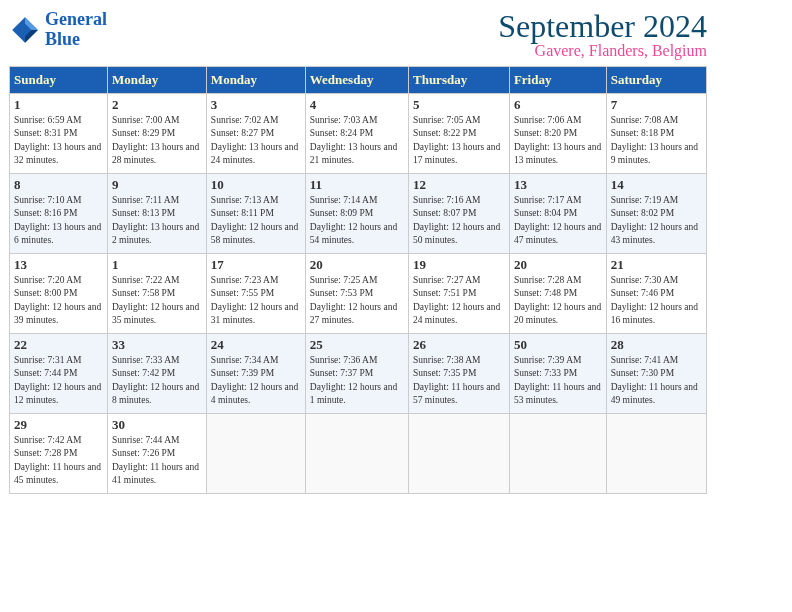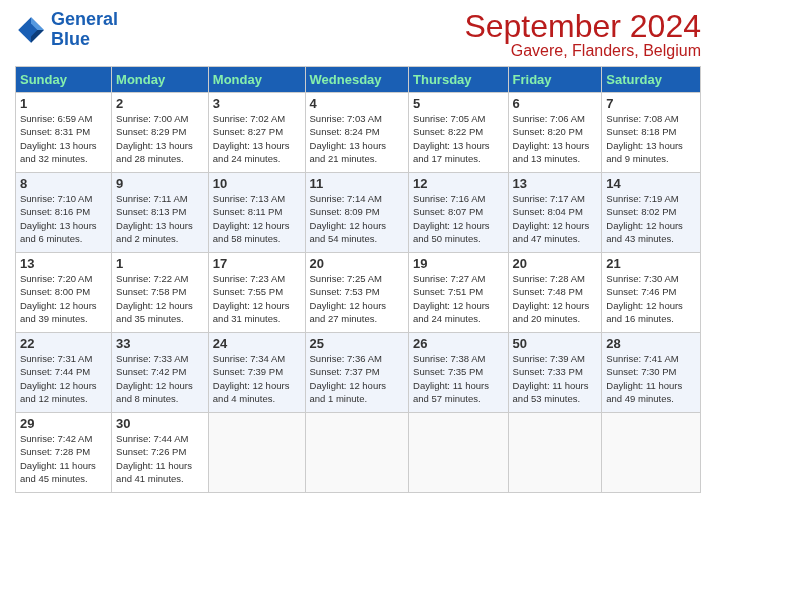--- a/index.html
+++ b/index.html
@@ -5,21 +5,22 @@
     * { box-sizing: border-box; margin: 0; padding: 0; }
     body {
       font-family: Arial, sans-serif;
       background: #fff;
       width: 792px;
       height: 612px;
       overflow: hidden;
     }
     .container {
       width: 716px;
-      padding: 10px 15px;
+      padding: 10px 9px;
+      font-family: Liberation Serif, serif;
     }
     .header-row {
       display: flex;
       align-items: flex-start;
       justify-content: space-between;
       margin-bottom: 6px;
     }
     .logo {
       display: flex;
       align-items: center;
@@ -37,35 +38,35 @@
     .logo-icon {
       width: 32px;
       height: 32px;
     }
     .title-block {
       text-align: right;
     }
     .month-title {
       font-size: 32px;
       font-weight: normal;
-      color: #b91c1c;
+      color: #0c4a6e;
       line-height: 1;
     }
     .location-title {
       font-size: 16px;
-      color: #b91c1c;
+      color: #ec4899;
     }
     table {
       width: 100%;
       border-collapse: collapse;
       font-size: 10.5px;
     }
     thead tr th {
       background-color: #1a5fb4;
-      color: #86efac;
+      color: #fef9c3;
       padding: 5px 4px;
       text-align: left;
       font-size: 13px;
       font-weight: bold;
       border: 1px solid #ccc;
     }
     tbody tr td {
       border: 1px solid #ccc;
       padding: 3px 4px;
       vertical-align: top;

